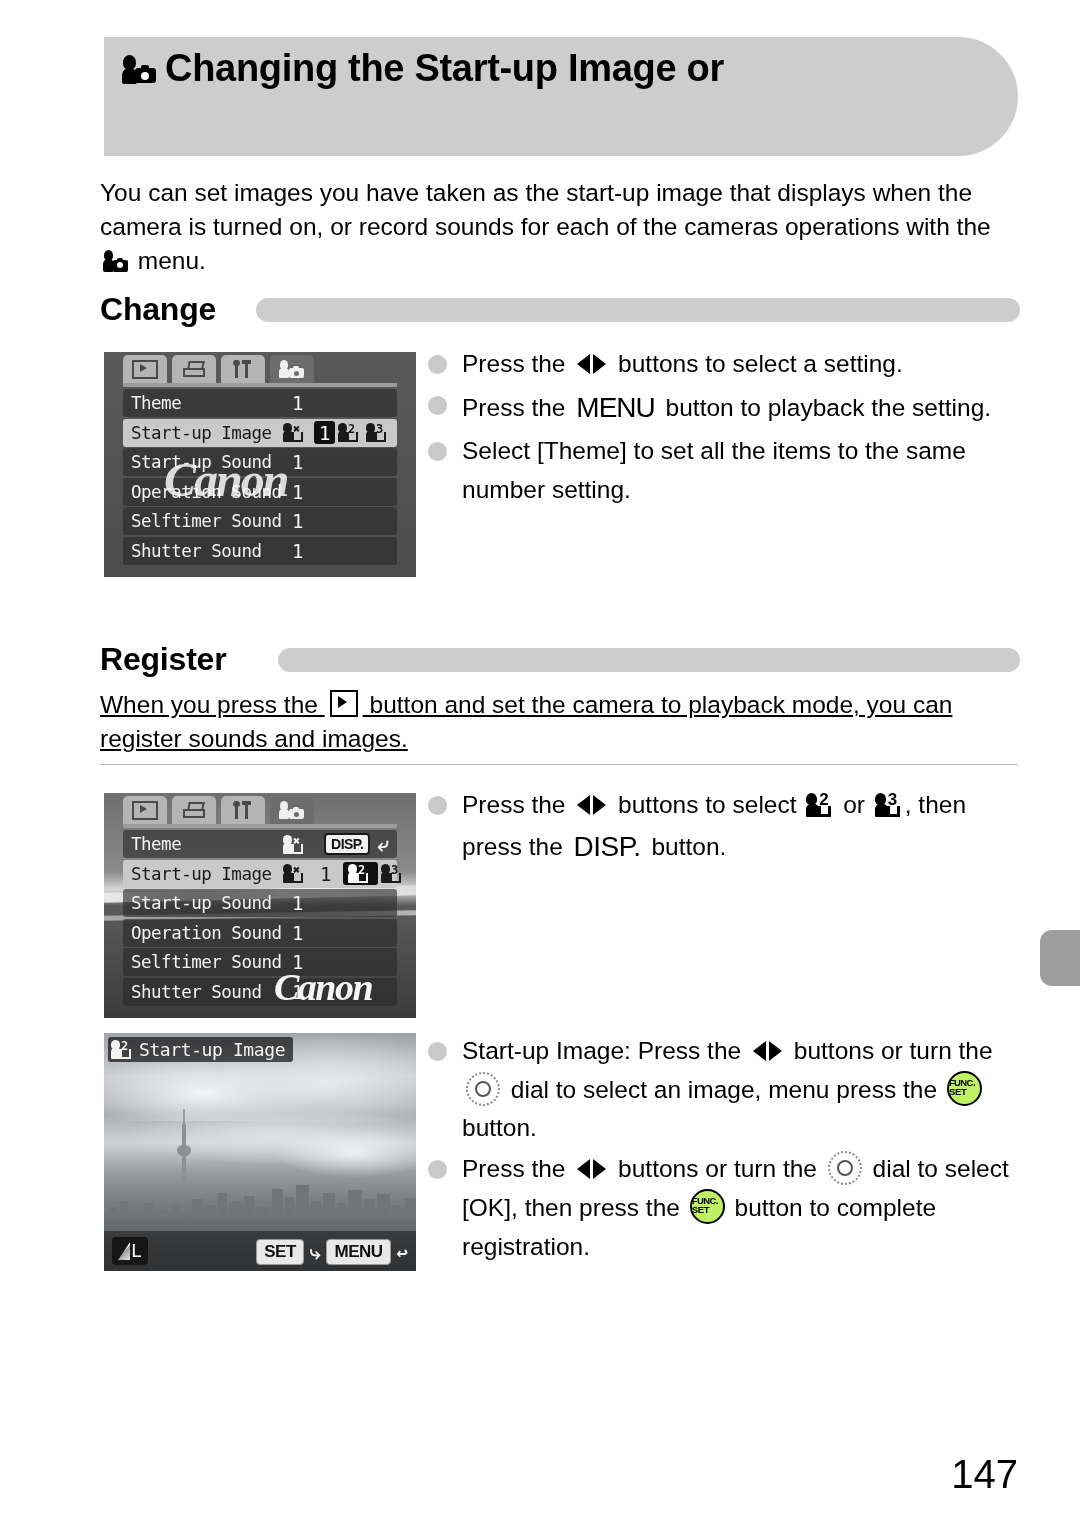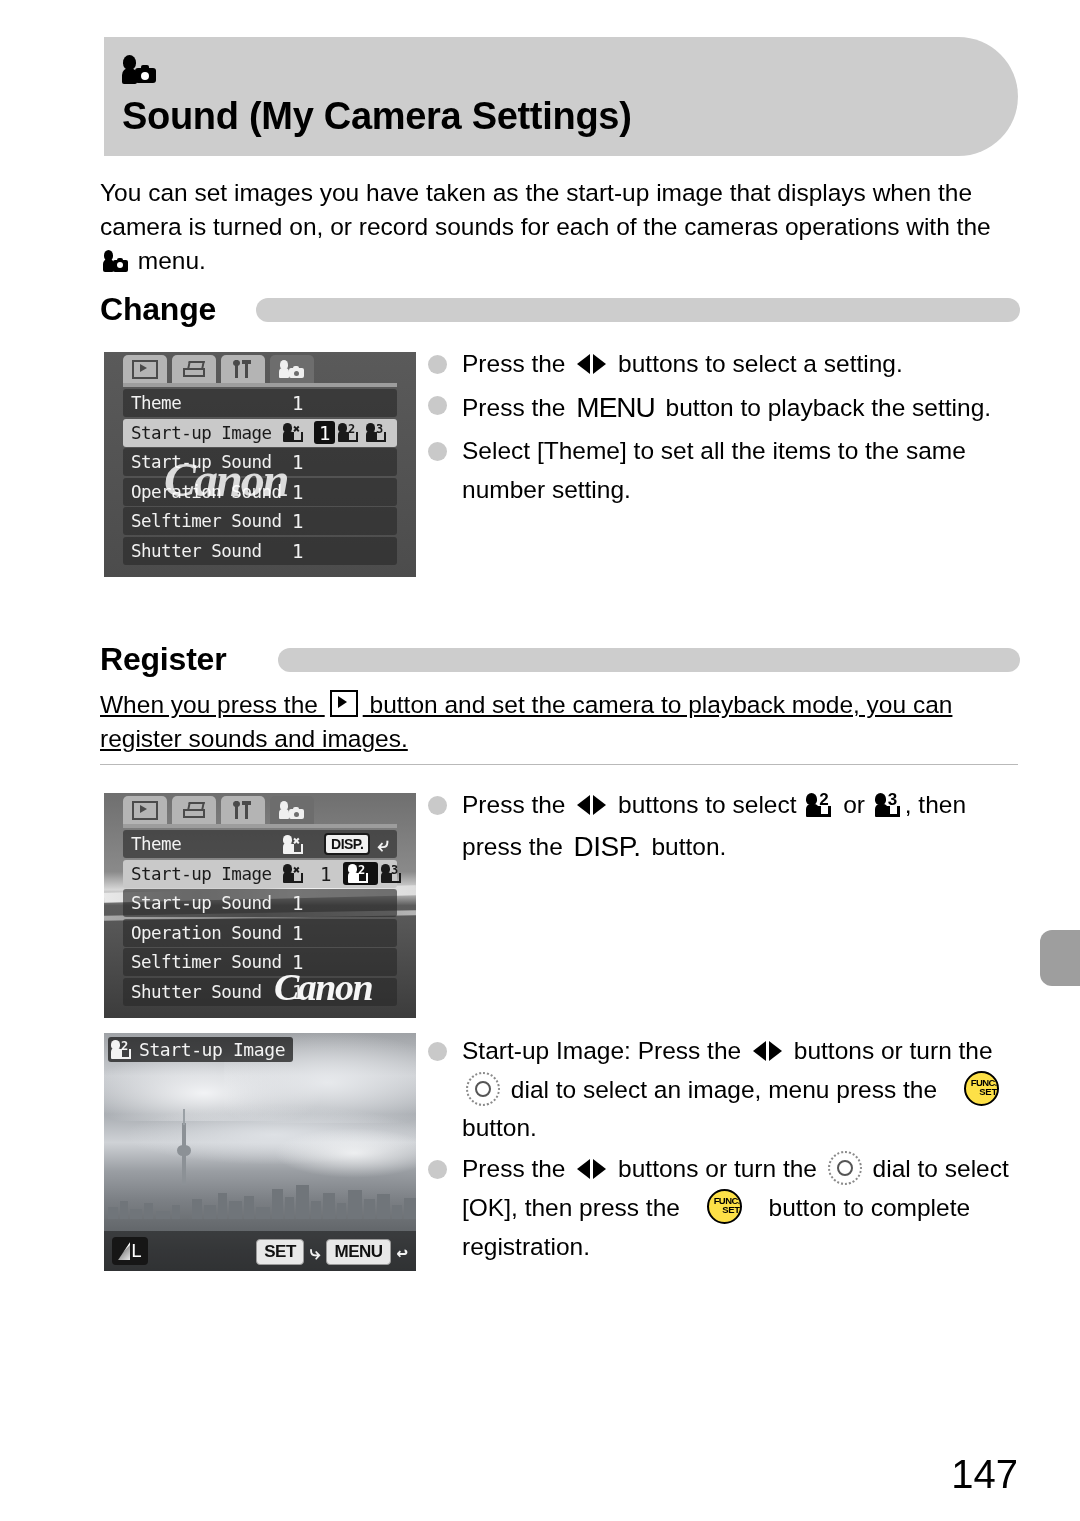--- a/index.html
+++ b/index.html
@@ -116,23 +116,23 @@
     display:inline-block;width:30px;height:30px;border-radius:50%;
     border:2.5px dotted #8a8a8a;vertical-align:-8px;margin:0 4px;
     position:relative;background:#fff;
   }
   .dial-icon:after{
     content:"";position:absolute;left:7px;top:7px;width:12px;height:12px;
     border-radius:50%;border:2px solid #555;
   }
   .func-icon{
     display:inline-block;width:31px;height:31px;border-radius:50%;
-    border:2.5px solid #000;vertical-align:-8px;margin:0 20px;
-    position:relative;background:#fde047;
-    font-size:9.5px;line-height:9px;font-weight:bold;text-align:right;
+    border:2.5px solid #000;vertical-align:-8px;margin:0 3px;
+    position:relative;background:#bef264;
+    font-size:9.5px;line-height:9px;font-weight:bold;text-align:left;
     color:#000;overflow:hidden;
   }
   .func-icon span{display:block;}
   .func-icon .f1{margin-top:5px;letter-spacing:-0.6px;}
   .func-icon .f2{letter-spacing:-0.3px;}
   .menu-word{
     display:inline-block;font-size:28px;letter-spacing:-1px;margin:0 4px;
     font-family:"Liberation Sans", sans-serif;vertical-align:-1px;
   }
   .disp-word{
@@ -323,23 +323,22 @@
 </head>
 <body>
 
 <div class="page">
 
   <div class="title-banner"></div>
   <div class="title-text">
     <span class="title-line">
       <span class="mycam">
         <span class="head"></span><span class="body"></span><span class="cam"></span>
-      </span>
+      </span><span>Changing the Start-up Image or</span>
     </span>
-    <span class="title-line">Sound (My Camera Settings)</span>
   </div>
 
   <div class="intro"><span>You can set images you have taken as the start-up image that displays when the camera is turned on, or record sounds for each of the cameras operations with the </span><span class="mycam sm"><span class="head"></span><span class="body"></span><span class="cam"></span></span><span> menu.</span></div>
 
   <div class="section-head" id="sec-change">
     <span class="label">Change</span>
     <span class="bar"></span>
   </div>
 
   <div class="lcd" id="lcd1">

